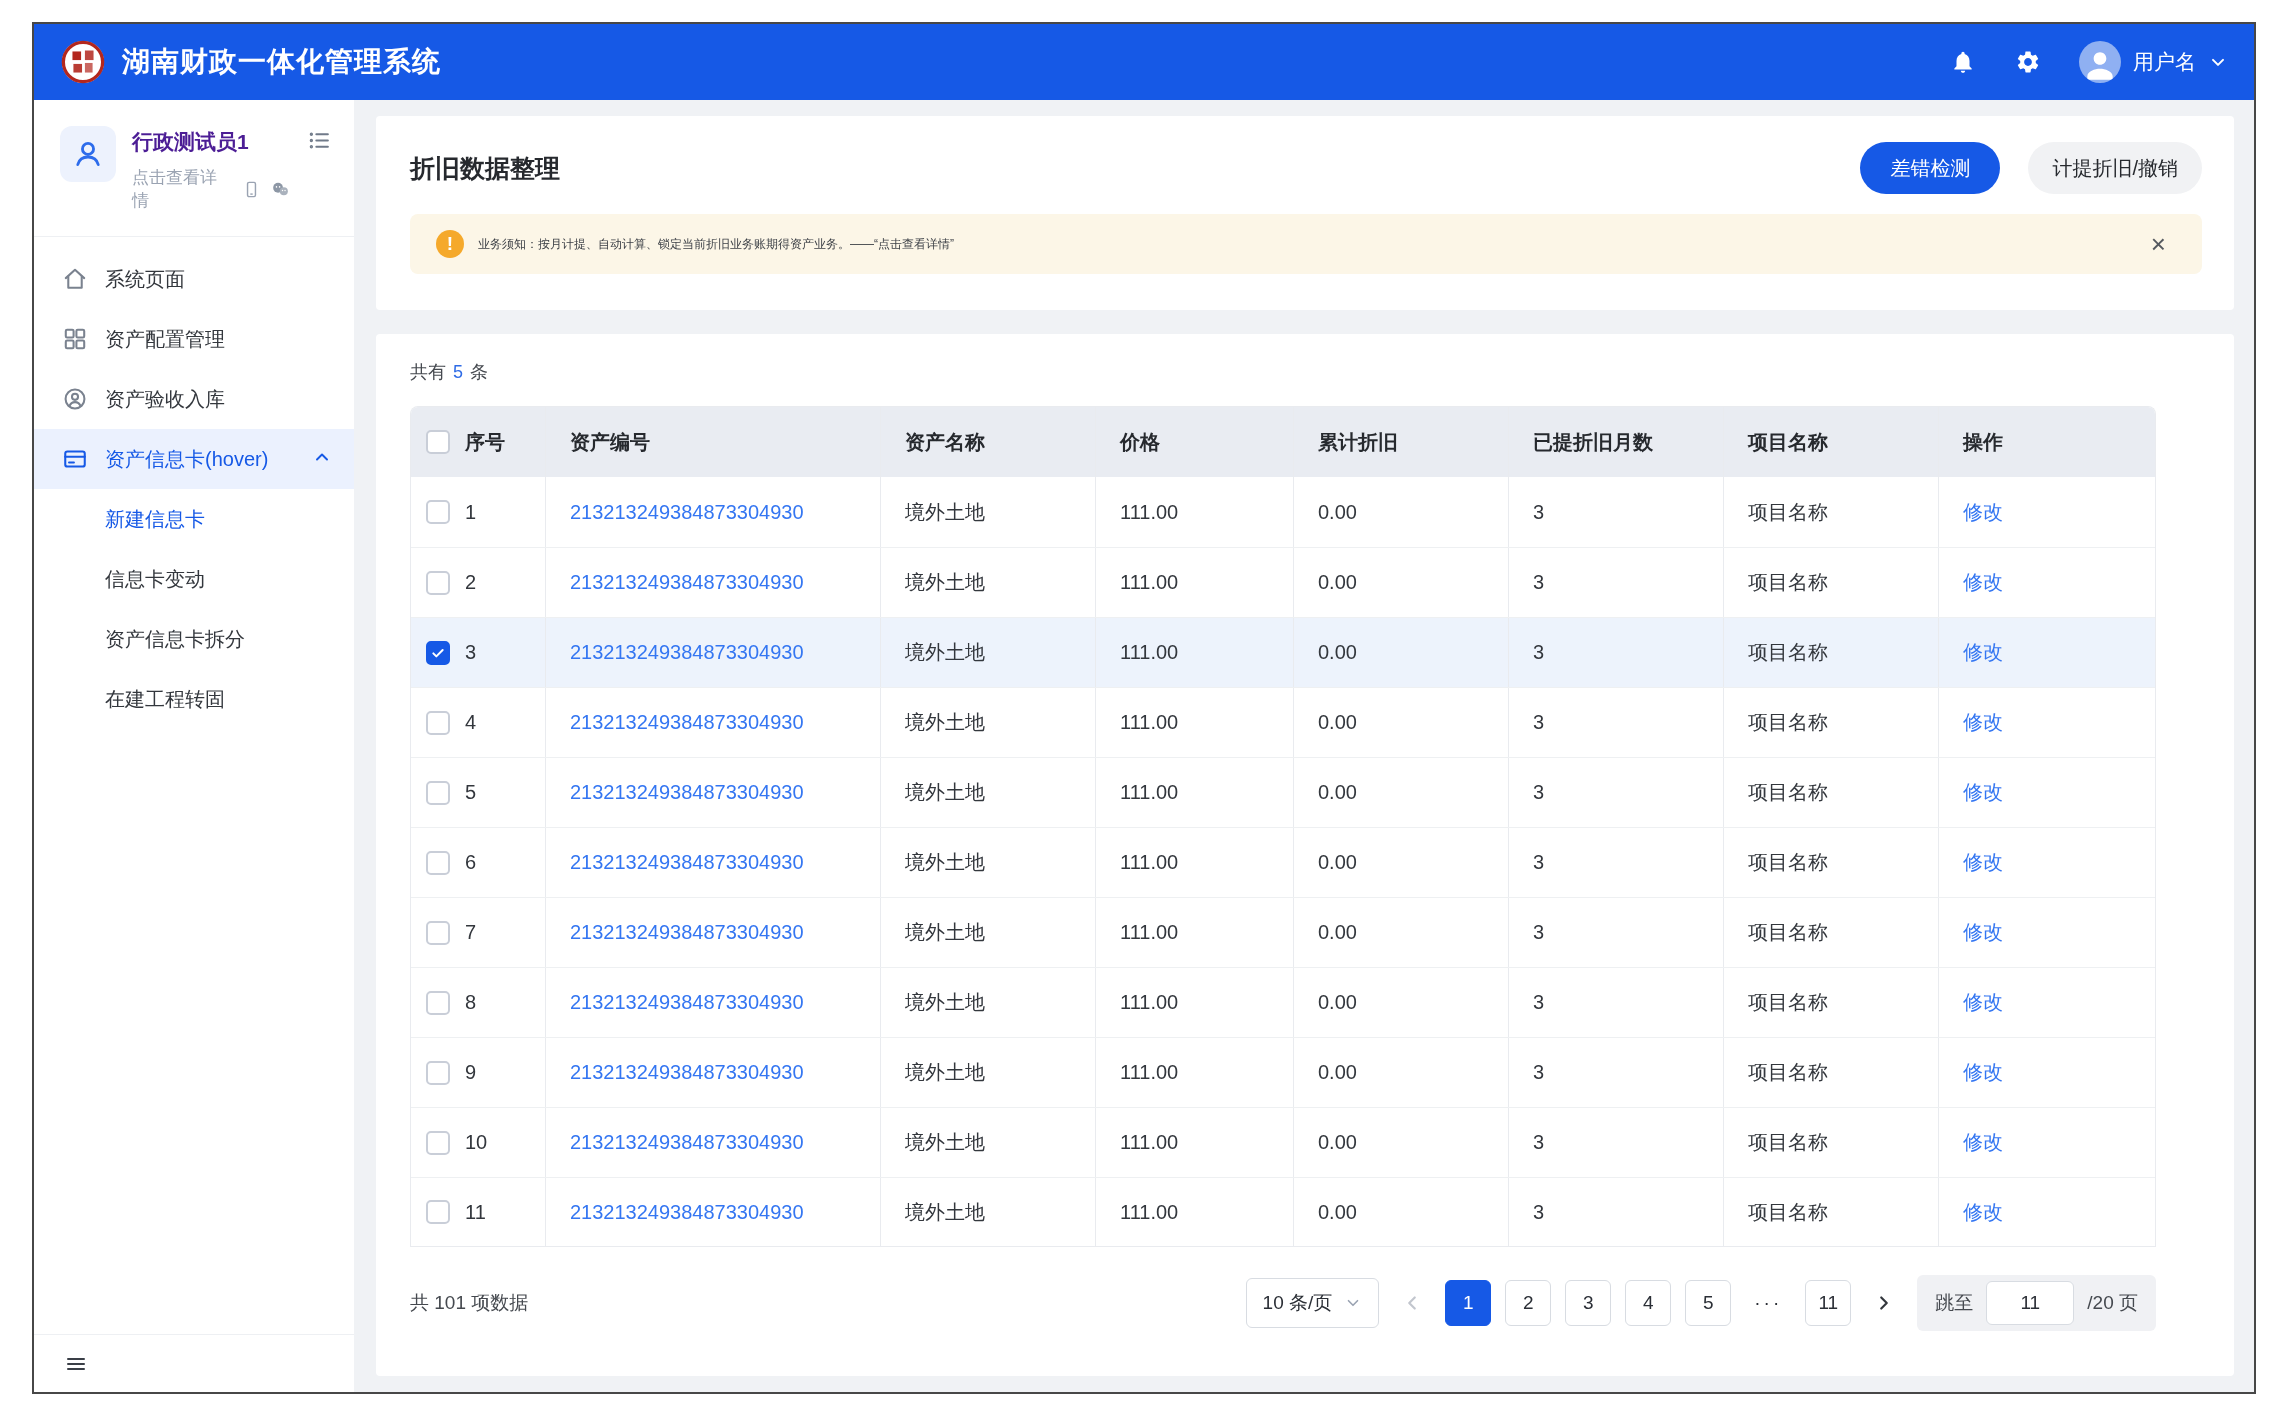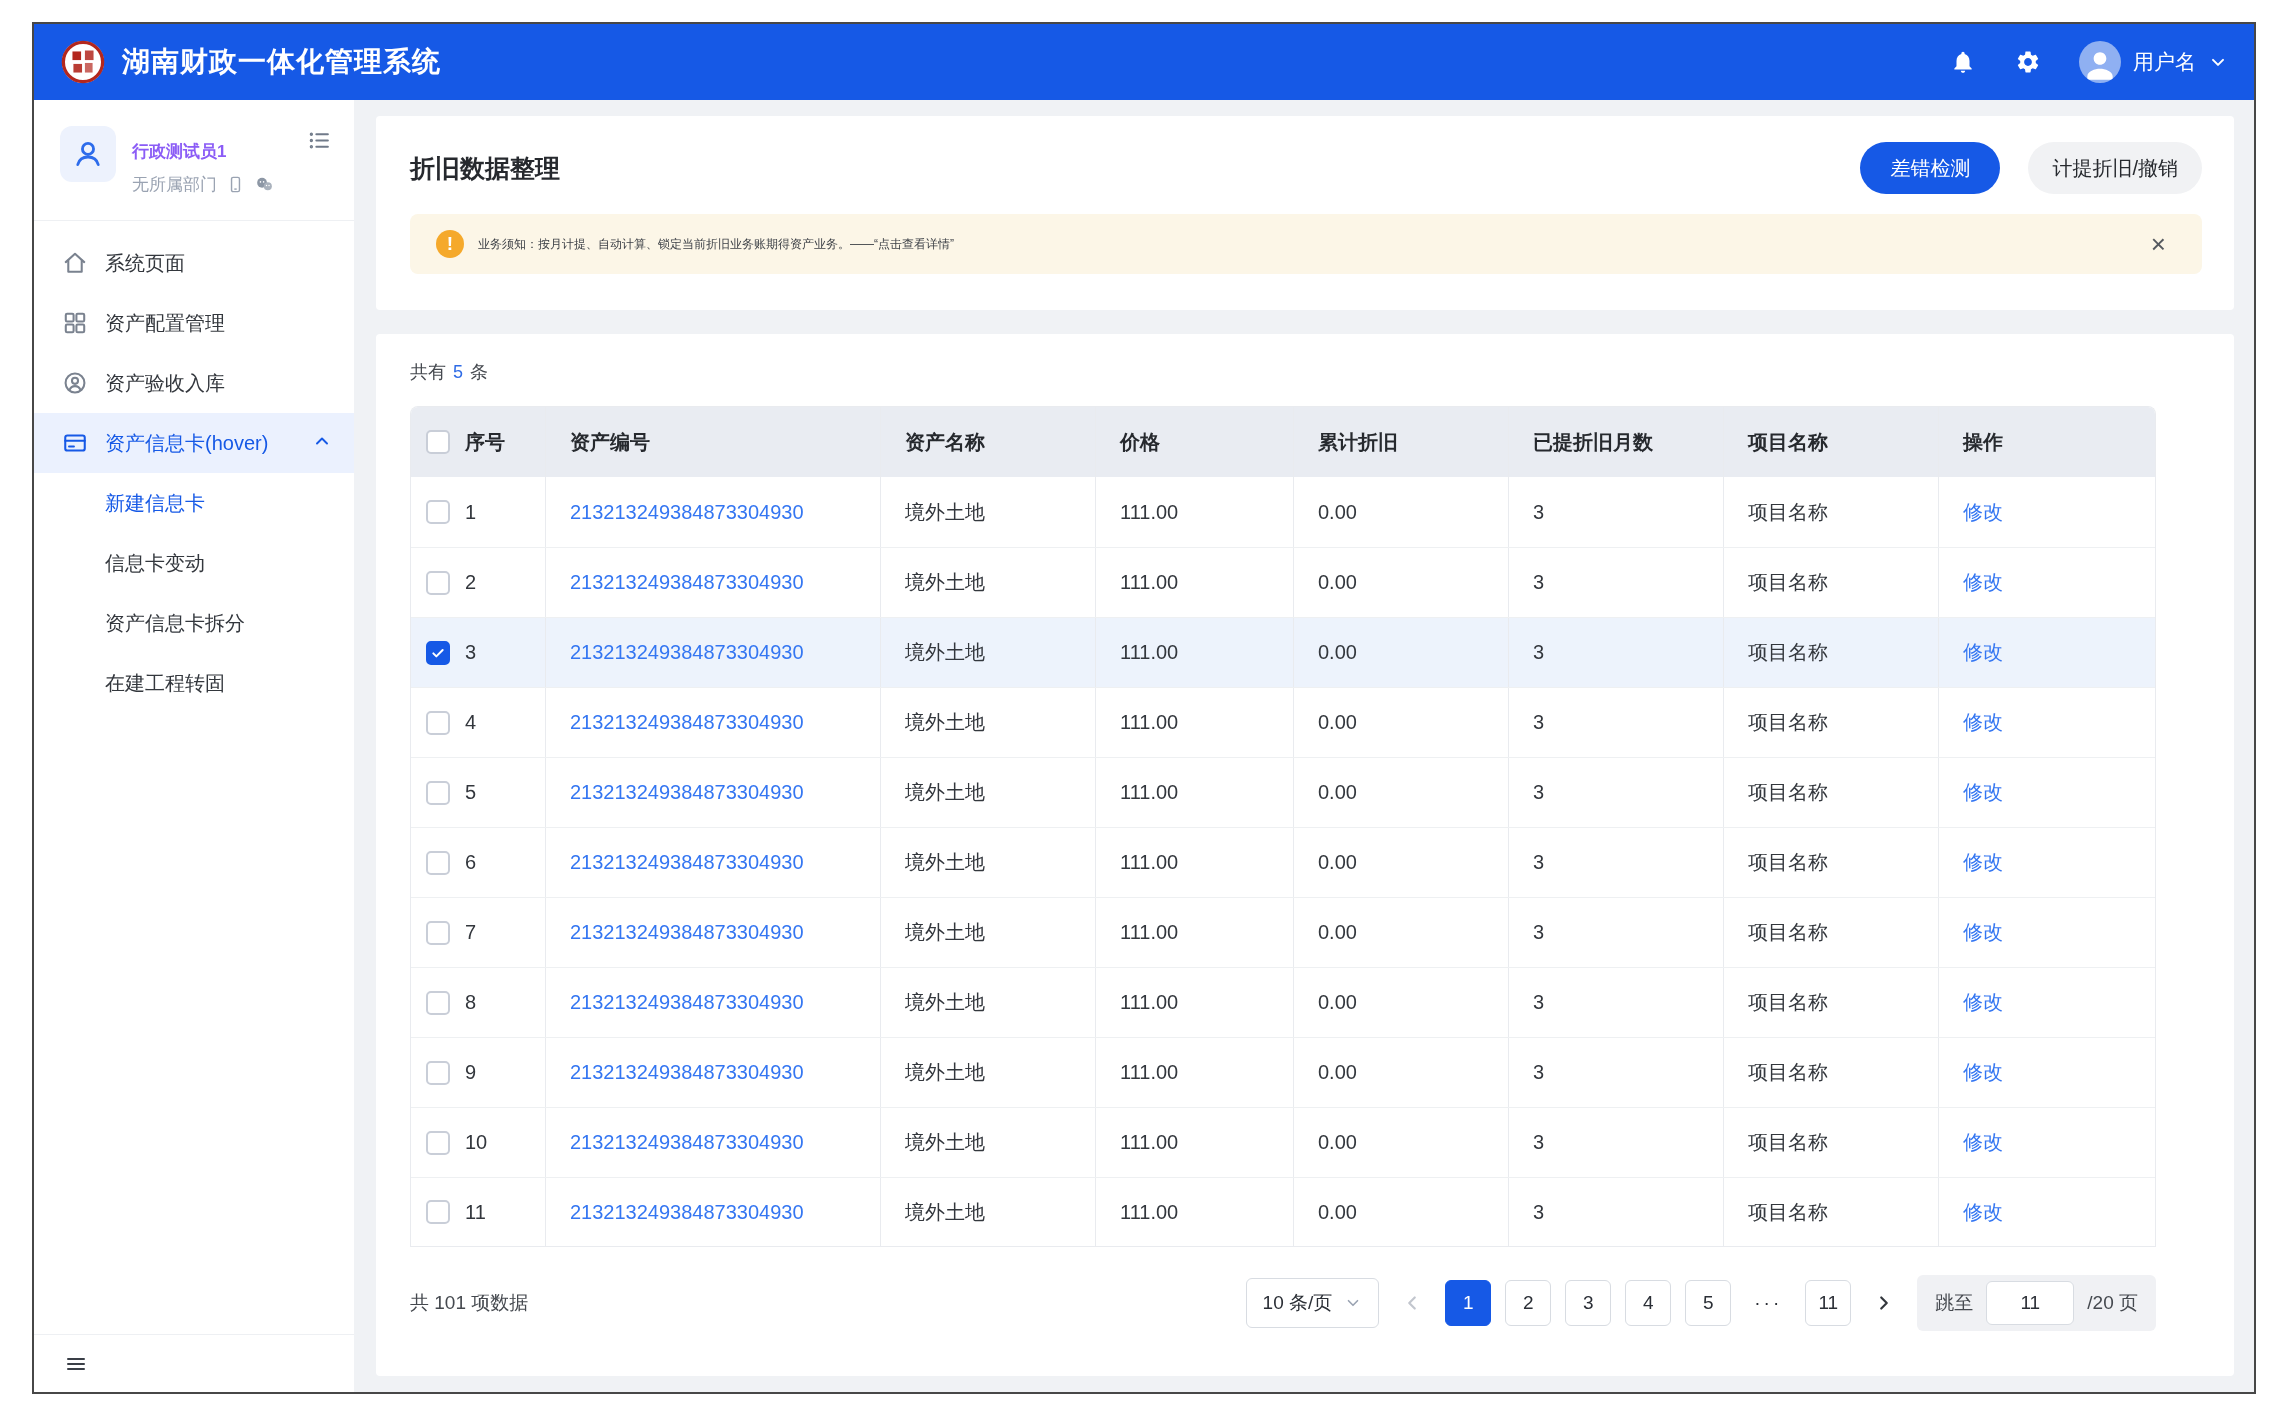--- a/index.html
+++ b/index.html
@@ -21,21 +21,21 @@
 
   
   .body { flex:1; display:flex; min-height:0; }
   .sidebar { flex:0 0 320px; background:#fff; position:relative; }
   .content { flex:1; padding:16px 20px 16px 22px; display:flex; flex-direction:column; gap:24px; min-width:0; }
 
   
   .user-card { display:flex; align-items:flex-start; gap:16px; padding:26px 22px 24px 26px; border-bottom:1px solid #EEF0F3; }
   .user-avatar { width:56px; height:56px; border-radius:12px; background:#EDF2FD; display:flex; align-items:center; justify-content:center; flex:0 0 56px; }
   .user-meta { padding-top:2px; }
-  .side-user-name { font-size:17px; font-weight:600; color:#8b5cf6;margin-top:12px; }
+  .side-user-name { font-size:21px; font-weight:600; color:#4c1d95; }
   .user-dept { margin-top:10px; font-size:17px; color:#9AA3B2; display:flex; align-items:center; gap:9px; }
   .list-icon { margin-left:auto; margin-top:2px; cursor:pointer; }
   .menu { padding-top:12px;text-align:center; }
   .menu-item { height:60px; display:flex; align-items:center; gap:17px; padding:0 22px 0 28px; font-size:20px; color:#33373D; cursor:pointer; }
   .menu-item .micon { width:26px; height:26px; color:#7A828F; flex:0 0 26px; }
   .menu-item .chev { margin-left:auto; color:#8A93A1; }
   .menu-item.active { background:#EBF1FE; color:#1659E6; }
   .menu-item.active .micon, .menu-item.active .chev { color:#1659E6; }
   .sub-item { height:60px; display:flex; align-items:center; padding-left:71px; font-size:20px; color:#33373D; cursor:pointer; }
   .sub-item.active { color:#1659E6; }
@@ -149,21 +149,21 @@
       <div class="user-card">
         <span class="user-avatar">
           <svg viewBox="0 0 24 24" width="36" height="36" fill="none" stroke="#2D6CEB" stroke-width="1.9" stroke-linecap="round">
             <circle cx="12" cy="8.6" r="3.7"></circle>
             <path d="M5.2 19c.9-3.4 3.6-5 6.8-5s5.9 1.6 6.8 5"></path>
           </svg>
         </span>
         <div class="user-meta">
           <div class="side-user-name">行政测试员1</div>
           <div class="user-dept">
-            <span>无所属部门</span>
+            <span>点击查看详情</span>
             <span style="display:flex;">
               <svg viewBox="0 0 24 24" width="19" height="19" fill="none" stroke="#9AA3B2" stroke-width="1.8">
                 <rect x="7" y="3" width="10" height="18" rx="2"></rect>
                 <path d="M10.5 17.8h3"></path>
               </svg>
             </span>
             <span style="display:flex;">
               <svg viewBox="0 0 24 24" width="21" height="21">
                 <circle cx="9.2" cy="10" r="5.6" fill="#8D97A5"></circle>
                 <circle cx="7.4" cy="9" r="0.9" fill="#fff"></circle>

